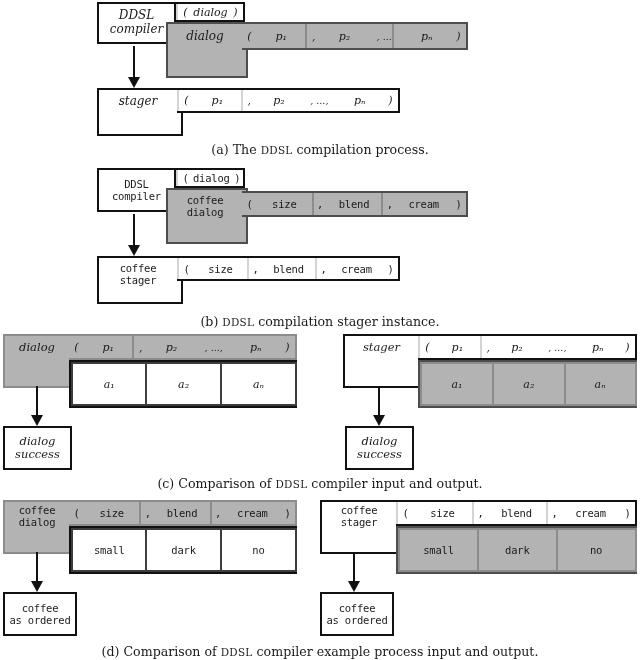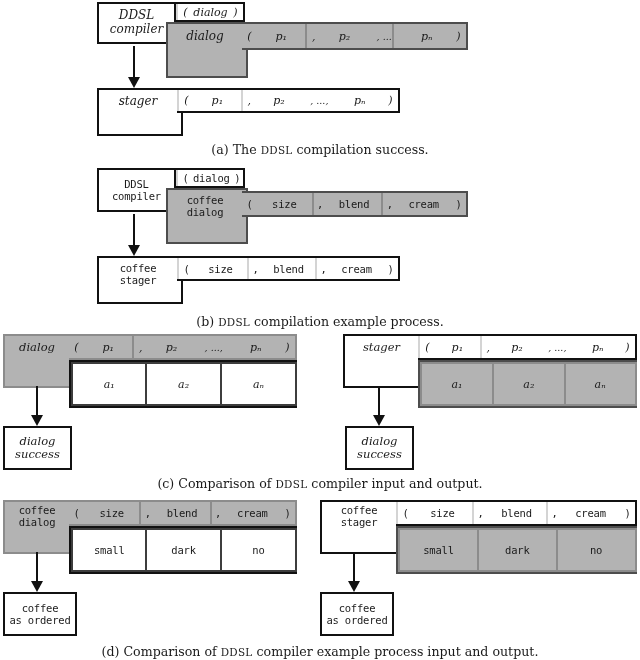--- a/index.html
+++ b/index.html
@@ -136,21 +136,21 @@
     <div class="cell italic" style="flex:1;font-size:11px">p₁</div>
     <div class="divider-l"></div>
     <div class="sep italic" style="font-size:11px">,</div>
     <div class="cell italic" style="flex:1;font-size:11px">p₂</div>
     <div class="cell italic" style="flex:0 0 34px;font-size:9.5px">, ...,</div>
     <div class="cell italic" style="flex:1;font-size:11px">pₙ</div>
     <div class="paren italic" style="font-size:11px">)</div>
   </div>
 
   <div class="caption" style="top:142px;">
-    <span>(a) The </span><span class="sc">DDSL</span><span> compilation success.</span>
+    <span>(a) The </span><span class="sc">DDSL</span><span> compilation process.</span>
   </div>
 </div>
 
 <div class="fig">
 
   <div class="box white stack" style="left:97px;top:168px;width:79px;height:44px;">
     <span class="mono">DDSL</span>
     <span class="mono">compiler</span>
   </div>
 
@@ -197,21 +197,21 @@
     <div class="divider-l"></div>
     <div class="sep mono">,</div>
     <div class="cell mono" style="flex:1">blend</div>
     <div class="divider-l"></div>
     <div class="sep mono">,</div>
     <div class="cell mono" style="flex:1">cream</div>
     <div class="paren mono">)</div>
   </div>
 
   <div class="caption" style="top:314px;">
-    <span>(b) </span><span class="sc">DDSL</span><span> compilation example process.</span>
+    <span>(b) </span><span class="sc">DDSL</span><span> compilation stager instance.</span>
   </div>
 </div>
 
 <div class="fig">
 
   <div class="grayplain" style="position:absolute;left:3px;top:334px;width:68px;height:50px;border:2.2px solid #8c8c8c;"></div>
   <div style="position:absolute;left:3px;top:334px;width:68px;height:26px;display:flex;align-items:center;justify-content:center;">
     <span class="italic" style="font-size:11.5px">dialog</span>
   </div>
 

